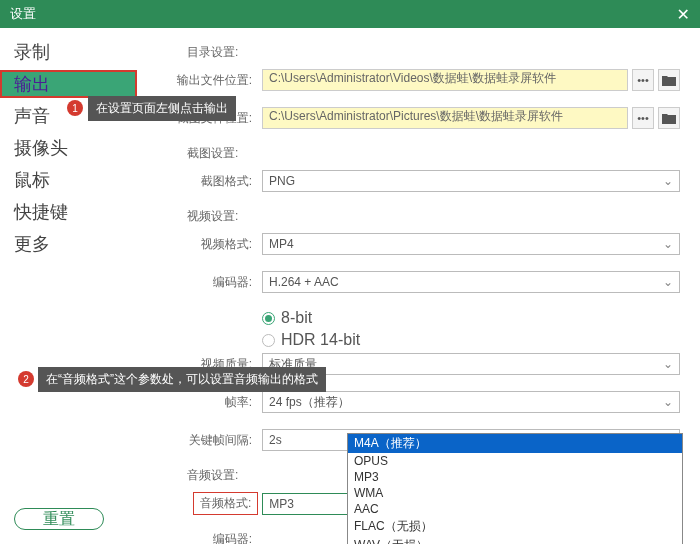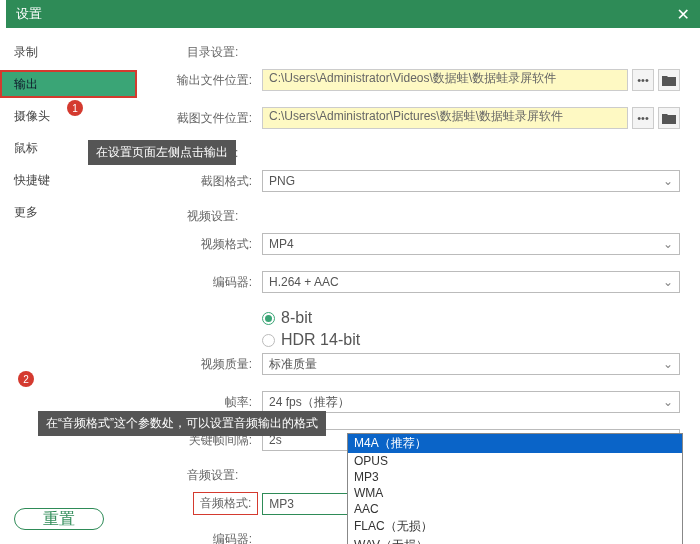--- a/index.html
+++ b/index.html
@@ -1,59 +1,60 @@
 <!DOCTYPE html>
 <html><head>
 <meta charset="utf-8">
 <style>
   * { box-sizing: border-box; margin: 0; padding: 0; }
   body { font-family: "Microsoft YaHei", Arial, sans-serif; font-size: 12px; color: #555; background: #fff; width: 700px; height: 544px; overflow: hidden; position: relative; }
-  .titlebar { height: 28px; background: #2e8b57; color: #fff; display: flex; align-items: center; padding: 0 10px; justify-content: space-between; margin-left: 6px; }
+  .titlebar { height: 28px; background: #2e8b57; color: #fff; display: flex; align-items: center; padding: 0 10px; justify-content: space-between; }
   .titlebar .title { font-size: 13px; }
   .close { font-size: 16px; cursor: pointer; }
   .main { display: flex; height: calc(100% - 28px); }
   .sidebar { width: 137px; border-right: 0; padding-top: 10px; }
-  .side-item { height: 28px; line-height: 28px; padding-left: 14px; font-size: 12px; color: #444; cursor: pointer; margin-bottom: 4px; }
-  .side-item.active { background: #3aa576; color: #0f172a; border: 2px solid #d43a2f; padding-left: 12px; line-height: 24px; height: 28px; }
+  .side-item { height: 28px; line-height: 28px; padding-left: 14px; font-size: 18px; color: #444; cursor: pointer; margin-bottom: 4px; }
+  .side-item.active { background: #3aa576; color: #4c1d95; border: 2px solid #d43a2f; padding-left: 12px; line-height: 24px; height: 28px; }
   .content { flex: 1; padding: 10px 20px 0 10px; overflow: visible; position: relative; }
   .section-label { color: #666; margin: 6px 0 8px 40px; }
   .row { display: flex; align-items: center; margin-bottom: 16px; }
   .row-label { width: 115px; text-align: right; padding-right: 10px; color: #666; font-size: 12px; }
   .row-label.red-box { border: 1px solid #d43a2f; padding: 2px 6px; width: auto; margin-left: 46px; margin-right: 4px; }
   .input-text { flex: 1; height: 22px; border: 1px solid #ccc; padding: 0 6px; font-size: 12px; color: #666; background: #fef9c3; overflow: hidden; white-space: nowrap; text-overflow: ellipsis; }
   .icon-btn { width: 22px; height: 22px; border: 1px solid #ccc; margin-left: 4px; display: flex; align-items: center; justify-content: center; background: #f4f4f4; cursor: pointer; font-size: 11px; color: #555; }
   .select { flex: 1; height: 22px; border: 1px solid #bbb; padding: 0 6px; font-size: 12px; background: #fff; display: flex; align-items: center; justify-content: space-between; cursor: pointer; color: #555; }
   .select .chev { color: #888; font-size: 12px; }
   .select.open { border: 1px solid #2e8b57; }
   .radio-row { display: flex; align-items: center; margin-left: 115px; margin-bottom: 4px; }
   .radio { width: 13px; height: 13px; border: 1.5px solid #3aa576; border-radius: 50%; margin-right: 6px; display: inline-flex; align-items: center; justify-content: center; }
   .radio.checked::after { content: ""; width: 7px; height: 7px; background: #3aa576; border-radius: 50%; }
   .radio.unchecked { border-color: #bbb; }
   .radio-label { font-size: 16px; color: #555; }
   .link { color: #2e8b57; text-decoration: underline; font-size: 12px; cursor: pointer; text-align: right; margin: 4px 0 4px auto; display: block; }
-  .callout { position: absolute; background: #555; color: #fff; font-size: 12px; padding: 4px 8px; white-space: nowrap; z-index: 5; margin-top: 44px; }
+  .callout { position: absolute; background: #555; color: #fff; font-size: 12px; padding: 4px 8px; white-space: nowrap; z-index: 5; }
   .badge { position: absolute; width: 16px; height: 16px; background: #d43a2f; color: #fff; border-radius: 50%; font-size: 10px; display: flex; align-items: center; justify-content: center; z-index: 6; }
   .dropdown-list { position: absolute; border: 1px solid #888; background: #fff; z-index: 20; font-size: 12px; }
   .dropdown-list .opt { padding: 1px 6px; cursor: pointer; color: #333; }
   .dropdown-list .opt.sel { background: #0a64c8; color: #fff; }
   .reset-btn { position: absolute; left: 14px; bottom: 14px; width: 90px; height: 22px; border: 1px solid #2e8b57; border-radius: 11px; color: #2e8b57; background: #fff; font-size: 16px; cursor: pointer; }
   svg.folder { width: 14px; height: 11px; }
 </style>
 </head>
 <body>
 
 <div class="titlebar">
   <span class="title">设置</span>
   <span class="close">✕</span>
 </div>
 
 <div class="main">
   <div class="sidebar">
     <div class="side-item">录制</div>
     <div class="side-item active">输出</div>
+    <div class="side-item">声音</div>
     <div class="side-item">摄像头</div>
     <div class="side-item">鼠标</div>
     <div class="side-item">快捷键</div>
     <div class="side-item">更多</div>
   </div>
 
   <div class="content">
     <div class="section-label">目录设置:</div>
 
     <div class="row">

